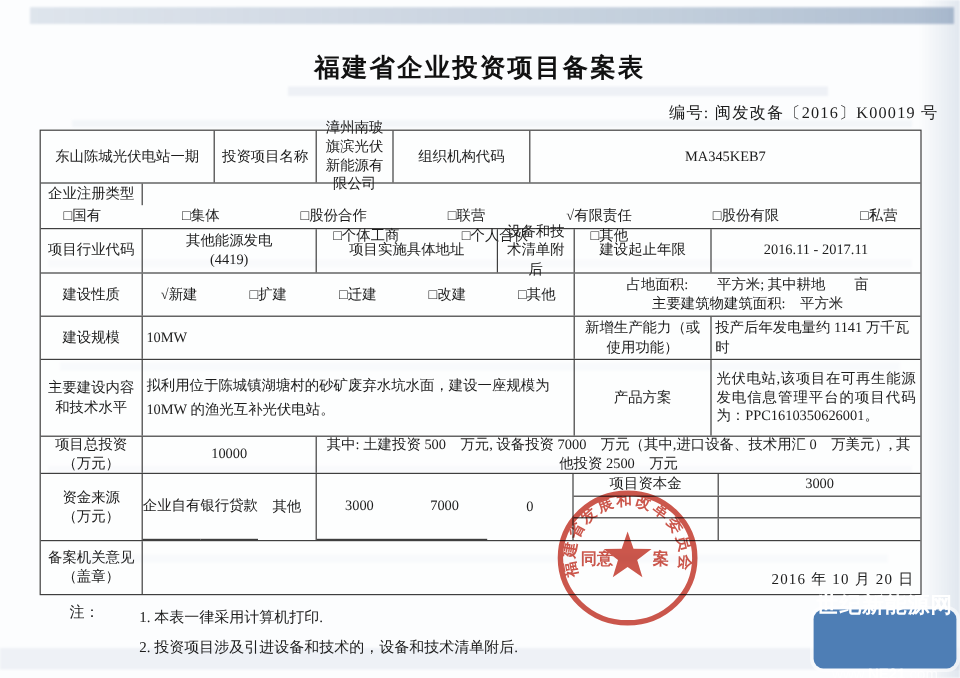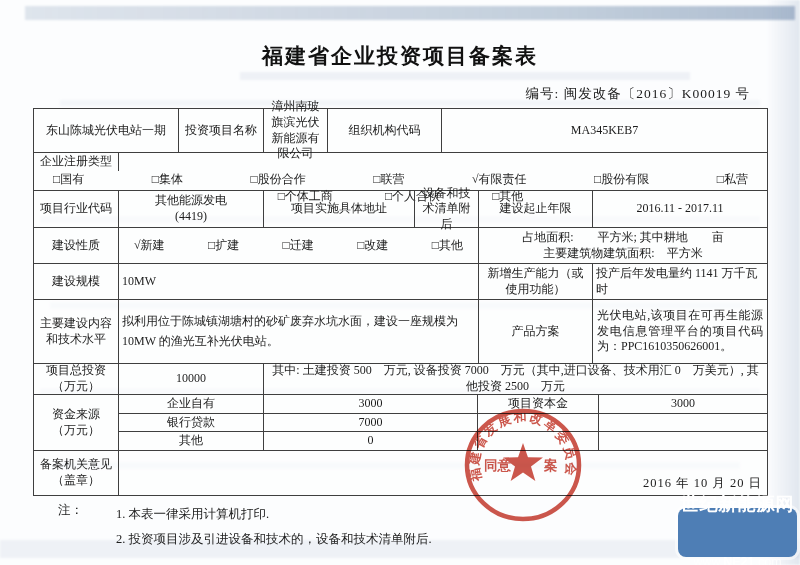--- a/index.html
+++ b/index.html
@@ -17,21 +17,21 @@
   .s2{left:60px;top:100px;width:700px;height:6px;background:rgba(140,160,190,.08);}
   .s3{left:40px;top:216px;width:720px;height:7px;background:rgba(140,160,190,.07);}
   .s4{left:50px;top:302px;width:700px;height:7px;background:rgba(140,160,190,.08);}
   .s5{left:40px;top:388px;width:720px;height:7px;background:rgba(140,160,190,.07);}
   .s6{left:60px;top:462px;width:680px;height:7px;background:rgba(140,160,190,.08);}
   .s7{left:0;top:540px;width:800px;height:18px;background:rgba(140,160,190,.12);}
 
   .title{position:absolute;left:0;top:42px;width:800px;text-align:center;
     font-family:"Liberation Sans","DejaVu Sans",sans-serif;font-weight:bold;
     font-size:21px;letter-spacing:2px;color:#111;}
-  .docno{position:absolute;left:0;top:85px;width:750px;text-align:right;font-size:13.5px;letter-spacing:1px;}
+  .docno{position:absolute;left:0;top:85px;width:750px;text-align:right;font-size:13.5px;letter-spacing:1px;padding-left:32px;}
 
   
   .tbl{position:absolute;left:33px;top:108px;width:735px;border:1px solid #3f3f3f;
        background:rgba(255,255,255,.45);box-sizing:border-box;}
   .tbl *{box-sizing:border-box;}
   .row{display:flex;border-bottom:1px solid #3f3f3f;}
   .row:last-child{border-bottom:none;}
   .c{border-right:1px solid #3f3f3f;display:flex;align-items:center;justify-content:center;
      text-align:center;font-size:12px;line-height:1.3;padding:1px 3px;}
   .c:last-child{border-right:none;flex:1;}
@@ -40,21 +40,21 @@
   .just{text-align:justify;}
   .wA{width:85px;}.wB{width:145px;}.wC{width:151px;}.wD{width:64px;}.wE{width:114px;}
   .wMid{width:360px;}.wFC{width:214px;}
 
   .h1{height:44px;}.h2{height:38px;flex-direction:column;}.h3{height:37px;}.h4{height:36px;}.h5{height:36px;}
   .h6{height:64px;}.h7{height:31px;}.h8{height:56px;}.h9{height:44px;}
 
   .ckline{display:flex;width:100%;padding:0 16px;justify-content:space-between;}
   .ckline2{display:flex;width:100%;justify-content:center;gap:52px;margin-top:2px;}
   .ckcol{flex-direction:column;justify-content:center;}
-  .stack{display:flex;flex-direction:column;padding:0;align-items:stretch;}
+  .stack{display:flex;padding:0;align-items:stretch;}
   .sub{flex:1;border-bottom:1px solid #3f3f3f;display:flex;align-items:center;justify-content:center;}
   .sub:last-child{border-bottom:none;}
   .colr{display:flex;flex-direction:column;padding:0;flex:1;border-right:none;}
   .rrow{flex:1;display:flex;border-bottom:1px solid #3f3f3f;}
   .rrow:last-child{border-bottom:none;}
   .rc1{width:121px;border-right:1px solid #3f3f3f;display:flex;align-items:center;justify-content:center;font-size:12px;}
   .rc2{flex:1;display:flex;align-items:center;justify-content:center;font-size:12px;}
   .opinion{position:relative;}
   .datetag{position:absolute;right:5px;bottom:4px;font-size:12.5px;letter-spacing:1px;}
 

